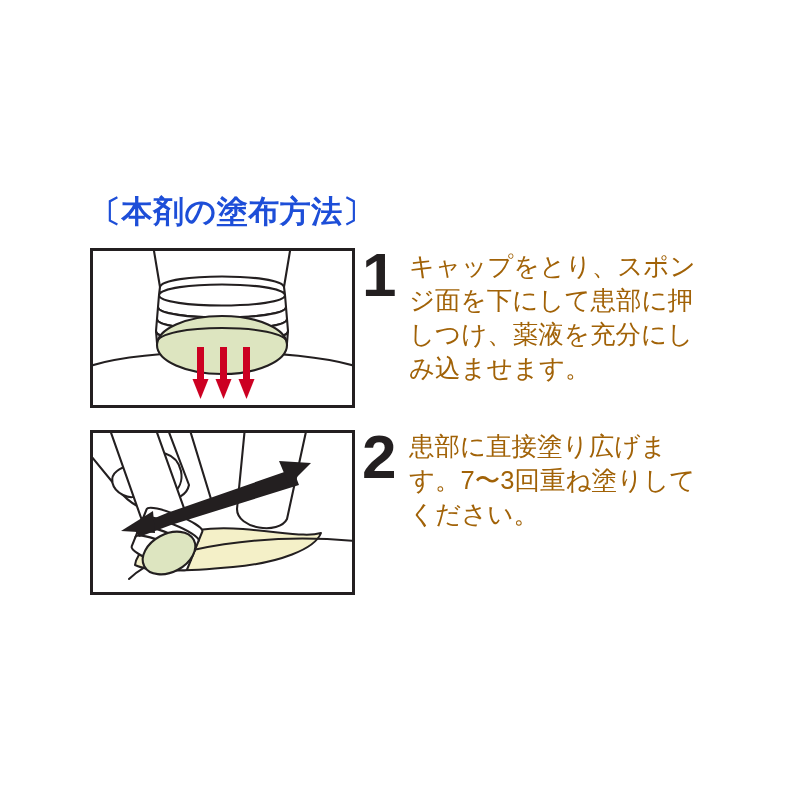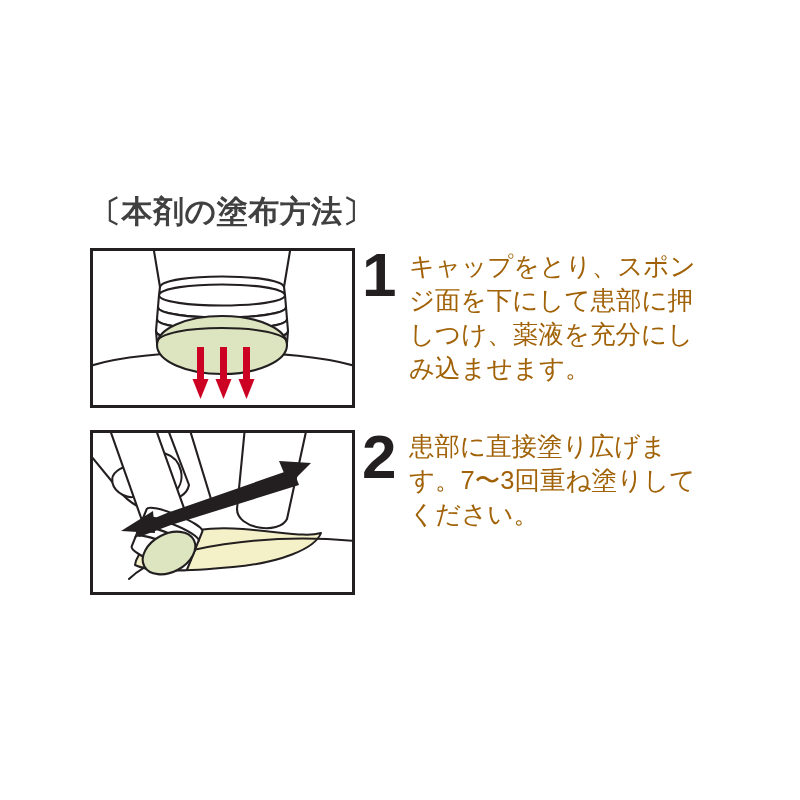--- a/index.html
+++ b/index.html
@@ -23,21 +23,21 @@
     background: #ffffff;
   }
 
   
   #section-title {
     position: absolute;
     left: 90px;
     top: 196px;
     font-size: 31px;
     font-weight: bold;
-    color: #404040;
+    color: #1d4ed8;
     letter-spacing: 0.5px;
     line-height: 1;
     white-space: nowrap;
   }
 
   
   .step-row {
     position: absolute;
     left: 90px;
     width: 625px;

